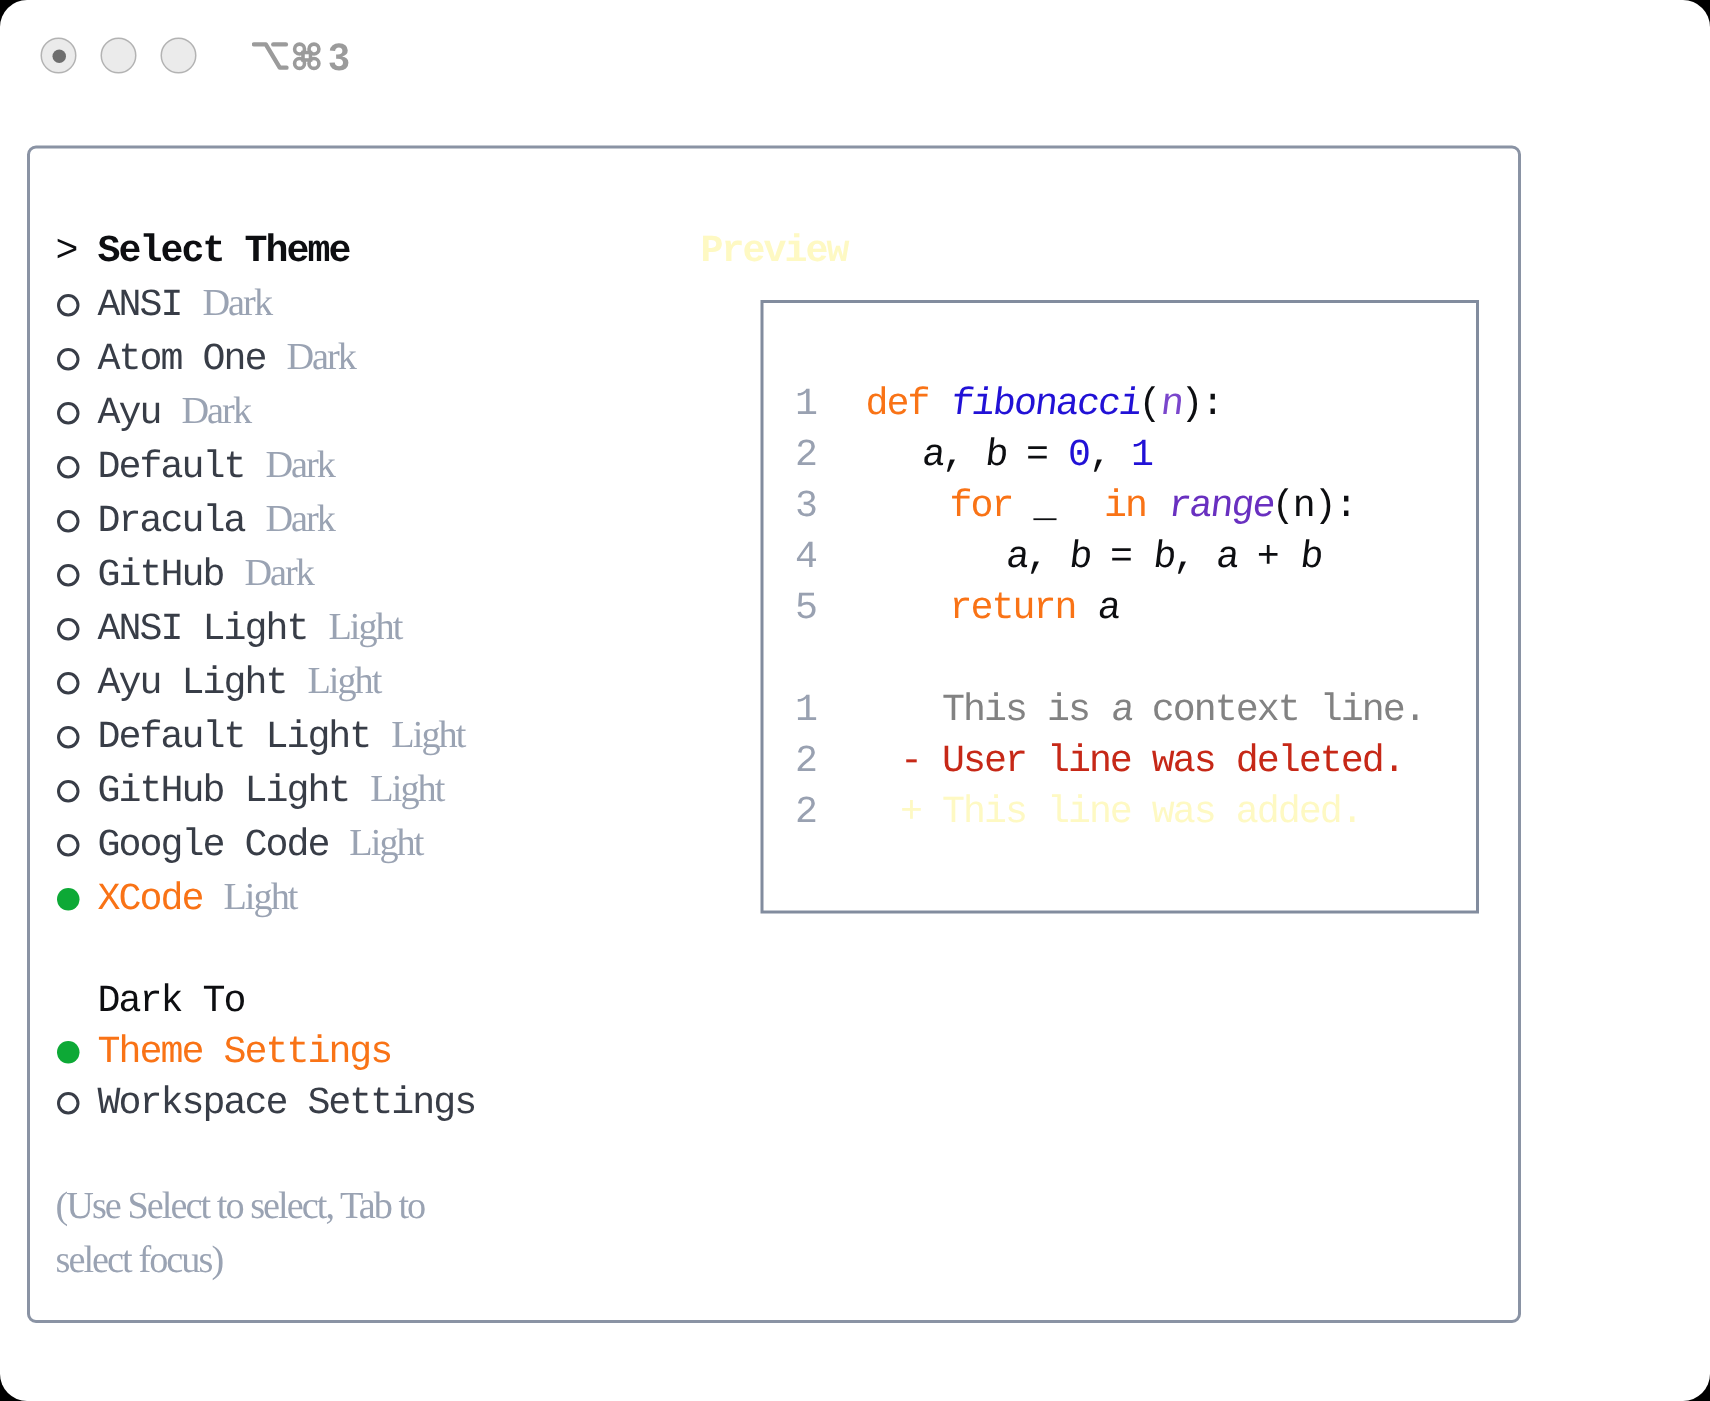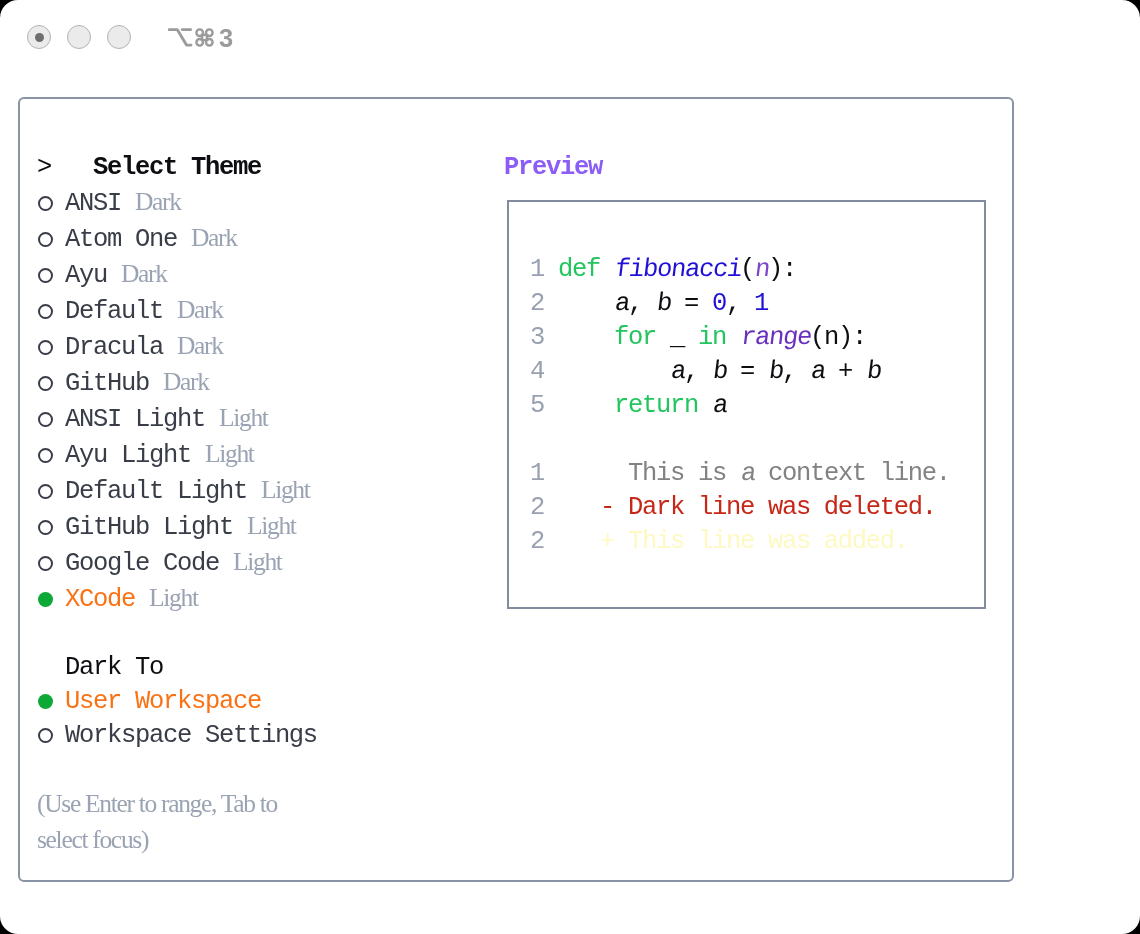--- a/index.html
+++ b/index.html
@@ -13,33 +13,33 @@
   #t1{left:27px}#t2{left:66.5px}#t3{left:106.5px}
   .titlesym{position:absolute;left:168px;top:27px;}
   .mainbox{position:absolute;left:18.2px;top:97px;width:991.6px;height:780.8px;
       border:2px solid #8a93a4;border-radius:6px;}
   .pvbox{position:absolute;left:507.3px;top:199.8px;width:474.4px;height:404.9px;
       border:2px solid #828c9e;}
   pre{margin:0;font-family:"Liberation Mono",monospace;font-size:25.5px;
       line-height:34px;letter-spacing:-1.31px;}
   .left{position:absolute;left:37px;top:150.9px;color:#383d47;}
   .code{position:absolute;left:530px;top:252.9px;color:#0d0e11;}
-  .pvlabel{position:absolute;left:504px;top:150.9px;color:#8b5cf6;font-weight:bold;
+  .pvlabel{position:absolute;left:467px;top:150.9px;color:#fef9c3;font-weight:bold;
       font-size:25.5px;letter-spacing:-1.31px;line-height:34px;font-family:"Liberation Mono",monospace;}
-  b{font-weight:bold;color:#0d0e11;margin-left:28px;}
+  b{font-weight:bold;color:#0d0e11;}
   .mut{color:#9aa3b3;font-family:Liberation Serif, serif;}
   .grn{color:#f97316;}
   .blk{color:#0d0e11;}
   .o,.f{display:inline-block;width:14px;height:15.3px;vertical-align:-1.4px;
       position:relative;}
   .o::after{content:"";position:absolute;left:0.8px;top:0;width:15.3px;height:15.3px;
       box-sizing:border-box;border:2px solid #383d47;border-radius:50%;}
   .f::after{content:"";position:absolute;left:0.8px;top:0;width:15.3px;height:15.3px;
       background:#0da936;border-radius:50%;}
-  .kw{color:#22c55e;}
+  .kw{color:#f97316;margin-left:19px;}
   .fn{color:#2111d6;}
   .nb{color:#2111d6;}
   .bi{color:#6930c0;}
   .pn{color:#7a46cc;}
   .it,.bi,.pn{display:inline-block;font-style:normal;transform:skewX(-7deg);transform-origin:0 24.6px;}
   .no{color:#99a1b1;}
   .ctx{color:#828282;}
   .del{color:#c62817;}
   .add{color:#fef9c3;}
 </style>
@@ -75,27 +75,27 @@
 <span class="o"></span> Dracula <span class="mut">Dark</span>
 <span class="o"></span> GitHub <span class="mut">Dark</span>
 <span class="o"></span> ANSI Light <span class="mut">Light</span>
 <span class="o"></span> Ayu Light <span class="mut">Light</span>
 <span class="o"></span> Default Light <span class="mut">Light</span>
 <span class="o"></span> GitHub Light <span class="mut">Light</span>
 <span class="o"></span> Google Code <span class="mut">Light</span>
 <span class="f"></span> <span class="grn">XCode</span> <span class="mut">Light</span>
 
 <span class="blk">  Dark To</span>
-<span class="f"></span> <span class="grn">User Workspace</span>
+<span class="f"></span> <span class="grn">Theme Settings</span>
 <span class="o"></span> Workspace Settings
 
-<span class="mut">(Use Enter to range, Tab to</span>
+<span class="mut">(Use Select to select, Tab to</span>
 <span class="mut">select focus)</span></pre>
 <div class="pvlabel">Preview</div>
 <pre class="code"><span class="no">1</span> <span class="kw">def</span> <span class="fn it">fibonacci</span>(<span class="pn">n</span>):
 <span class="no">2</span>     <span class="it">a</span>, <span class="it">b</span> = <span class="nb">0</span>, <span class="nb">1</span>
 <span class="no">3</span>     <span class="kw">for</span> _ <span class="kw">in</span> <span class="bi">range</span>(n):
 <span class="no">4</span>         <span class="it">a</span>, <span class="it">b</span> = <span class="it">b</span>, <span class="it">a</span> + <span class="it">b</span>
 <span class="no">5</span>     <span class="kw">return</span> <span class="it">a</span>
 
 <span class="no">1</span>      <span class="ctx">This is <span class="it">a</span> context line.</span>
-<span class="no">2</span>    <span class="del">- Dark line was deleted.</span>
+<span class="no">2</span>    <span class="del">- User line was deleted.</span>
 <span class="no">2</span>    <span class="add">+ This line was added.</span></pre>
 
 </body></html>

